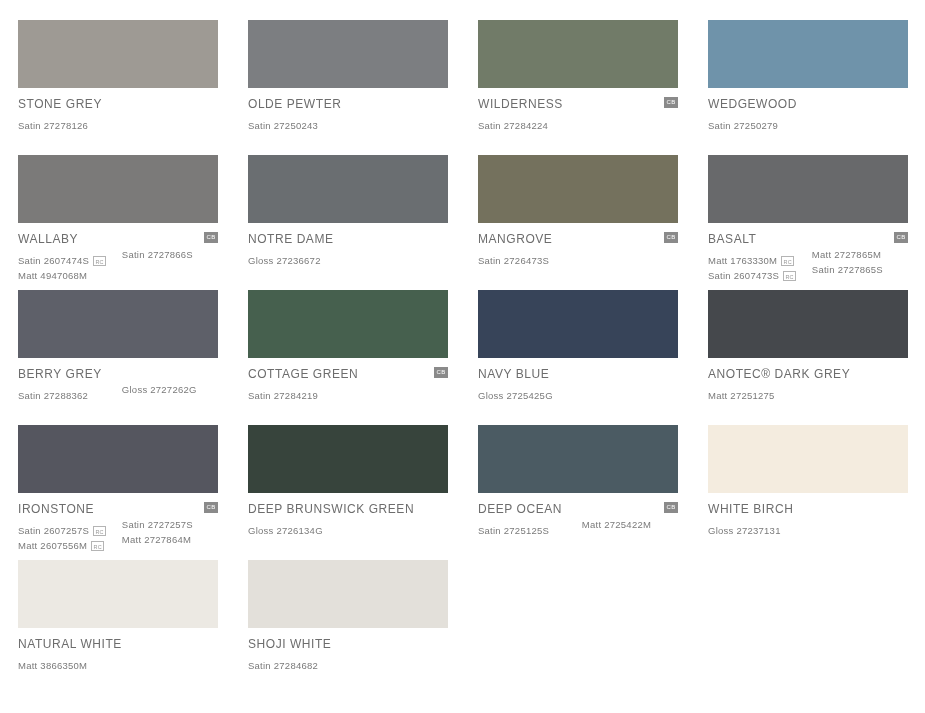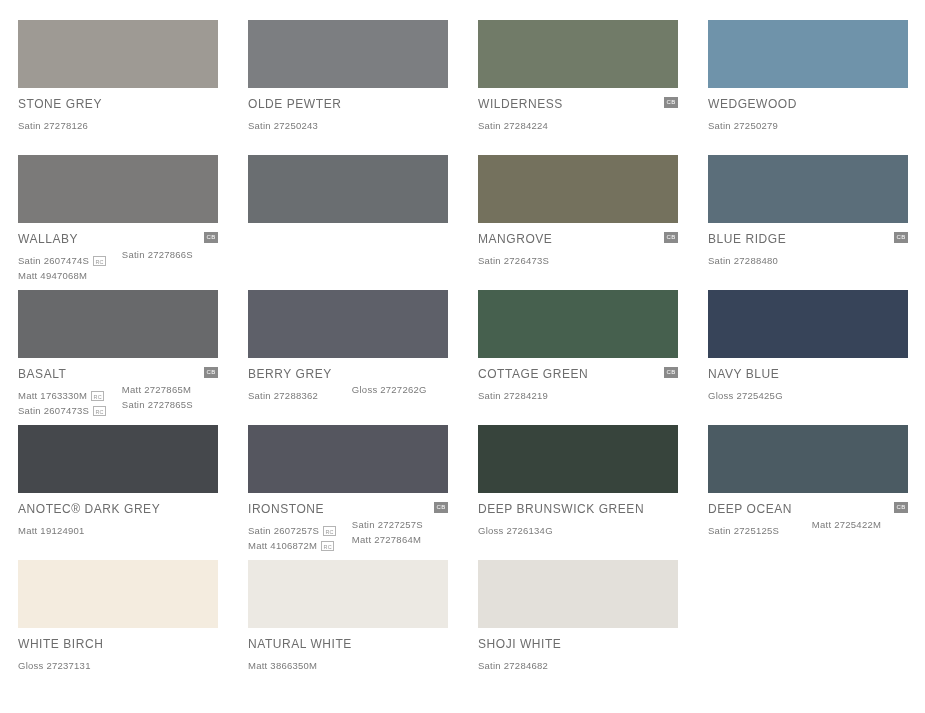--- a/index.html
+++ b/index.html
@@ -186,44 +186,40 @@
           <div class="code-row">
             <div class="code-item col-a">
               <span>Matt 4947068M</span>
             </div>
           </div>
         </div>
       </div>
     </div>
     <div class="swatch-cell">
       <div class="swatch-chip" style="background: rgb(106, 110, 113);"></div>
+      <div class="swatch-info">
+        <div class="swatch-name">NOTRE DAME</div>
+        <div class="code-rows">
+          <div class="code-row">
+            <div class="code-item col-a">
+              <span>Gloss 27236672</span>
+            </div>
+          </div>
+        </div>
+      </div>
     </div>
     <div class="swatch-cell">
       <div class="swatch-chip" style="background: rgb(116, 113, 93);"></div>
       <div class="swatch-info">
         <div class="swatch-name">MANGROVE</div>
         <div class="cb-badge">CB</div>
         <div class="code-rows">
           <div class="code-row">
             <div class="code-item col-a">
               <span>Satin 2726473S</span>
-            </div>
-          </div>
-        </div>
-      </div>
-    </div>
-    <div class="swatch-cell">
-      <div class="swatch-chip" style="background: rgb(91, 110, 122);"></div>
-      <div class="swatch-info">
-        <div class="swatch-name">BLUE RIDGE</div>
-        <div class="cb-badge">CB</div>
-        <div class="code-rows">
-          <div class="code-row">
-            <div class="code-item col-a">
-              <span>Satin 27288480</span>
             </div>
           </div>
         </div>
       </div>
     </div>
     <div class="swatch-cell">
       <div class="swatch-chip" style="background: rgb(104, 105, 107);"></div>
       <div class="swatch-info">
         <div class="swatch-name">BASALT</div>
         <div class="cb-badge">CB</div>
@@ -292,21 +288,21 @@
         </div>
       </div>
     </div>
     <div class="swatch-cell">
       <div class="swatch-chip" style="background: rgb(69, 72, 76);"></div>
       <div class="swatch-info">
         <div class="swatch-name">ANOTEC® DARK GREY</div>
         <div class="code-rows">
           <div class="code-row">
             <div class="code-item col-a">
-              <span>Matt 19124901</span>
+              <span>Matt 27251275</span>
             </div>
           </div>
         </div>
       </div>
     </div>
     <div class="swatch-cell">
       <div class="swatch-chip" style="background: rgb(85, 86, 95);"></div>
       <div class="swatch-info">
         <div class="swatch-name">IRONSTONE</div>
         <div class="cb-badge">CB</div>
@@ -315,21 +311,21 @@
             <div class="code-item col-a">
               <span>Satin 2607257S</span>
               <span class="rc-badge">RC</span>
             </div>
             <div class="code-item col-b">
               <span>Satin 2727257S</span>
             </div>
           </div>
           <div class="code-row">
             <div class="code-item col-a">
-              <span>Matt 4106872M</span>
+              <span>Matt 2607556M</span>
               <span class="rc-badge">RC</span>
             </div>
             <div class="code-item col-b">
               <span>Matt 2727864M</span>
             </div>
           </div>
         </div>
       </div>
     </div>
     <div class="swatch-cell">

